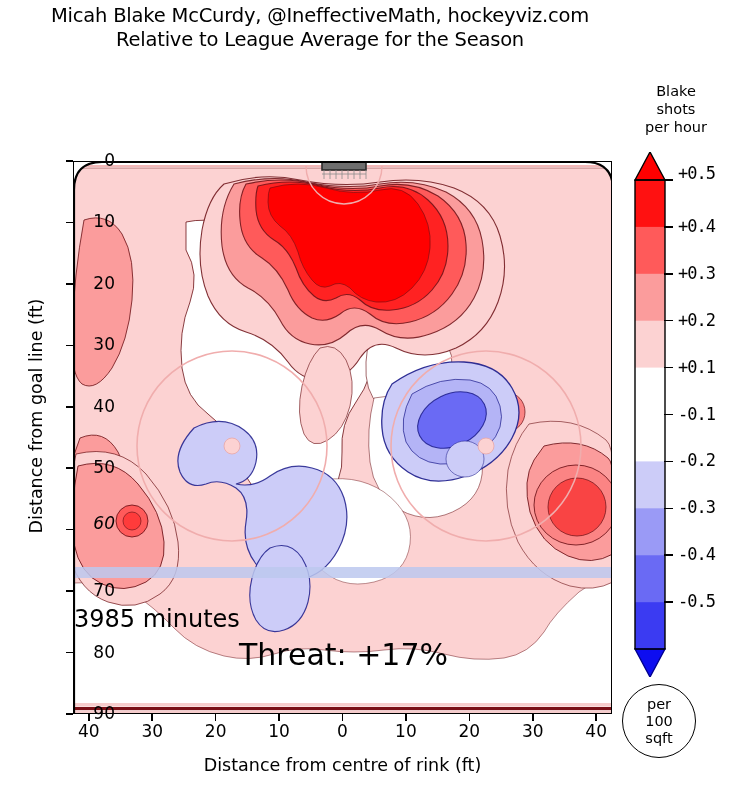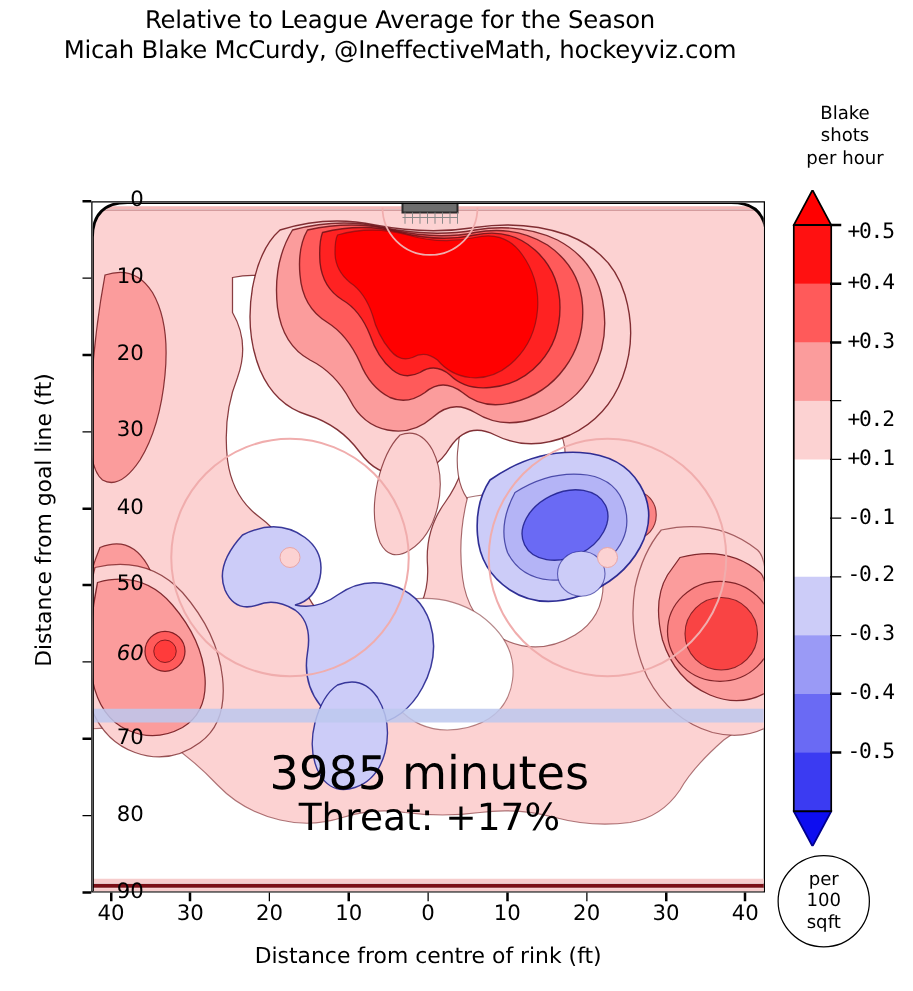--- a/index.html
+++ b/index.html
@@ -22,22 +22,22 @@
   .ytick{position:absolute;right:615px;text-align:right;font-size:17px;line-height:17px;}
   .ytickmark{position:absolute;left:66px;width:7px;height:1.6px;background:#000;}
   .xtick{position:absolute;top:723px;font-size:17px;line-height:17px;text-align:center;width:40px;}
   .xtickmark{position:absolute;top:714px;width:1.6px;height:7px;background:#000;}
 
   #ylabel{position:absolute;left:-244px;top:406px;width:560px;text-align:center;
           transform:rotate(-90deg);transform-origin:center center;font-size:17.5px;}
   #xlabel{position:absolute;left:73px;top:755px;width:539px;text-align:center;font-size:17.5px;}
 
   
-  #minutes-text{position:absolute;left:73px;top:601px;width:539px;text-align:center;
-                font-size:37px;line-height:34px;}
+  #minutes-text{position:absolute;left:73px;top:601px;width:539px;text-align:left;
+                font-size:24px;line-height:34px;}
   #threat-text{position:absolute;left:73px;top:637px;width:539px;text-align:center;
                font-size:30px;line-height:34px;}
 
   
   #cb-title{position:absolute;left:622px;top:82px;width:108px;text-align:center;
             font-size:14.5px;line-height:18px;}
   #cb-wrap{position:absolute;left:634px;top:152px;width:32px;height:525px;}
   #cb-ticklabels{position:absolute;left:664px;top:152px;width:66px;height:525px;}
   .cbtick{position:absolute;left:14px;font-size:17px;line-height:17px;
           font-family:"DejaVu Sans Mono","Liberation Mono",monospace;letter-spacing:-1px;}
@@ -45,22 +45,22 @@
 
   #per-circle{position:absolute;left:622px;top:684px;width:72px;height:72px;
               border:1.7px solid #000;border-radius:50%;
               display:flex;flex-direction:column;align-items:center;justify-content:center;}
   #per-circle span{font-size:14.5px;line-height:17px;}
 </style>
 </head>
 <body>
 
 <div id="title-block">
+  <div>Micah Blake McCurdy, @IneffectiveMath, hockeyviz.com</div>
   <div>Relative to League Average for the Season</div>
-  <div>Micah Blake McCurdy, @IneffectiveMath, hockeyviz.com</div>
 </div>
 
 <div id="plot-frame">
 
   <div id="heat">
   <svg width="539" height="553" viewBox="0 0 539 553" xmlns="http://www.w3.org/2000/svg">
     <defs>
       <clipPath id="rinkclip">
         <path d="M0,175 L0,28 Q0,0 28,0 L511,0 Q539,0 539,28 L539,553 L0,553 Z"></path>
       </clipPath>
@@ -265,27 +265,27 @@
         <rect x="1" y="403.2" width="30" height="47.5" fill="#6a6af4"></rect>
         <rect x="1" y="450.09999999999997" width="30" height="47.5" fill="#3b3bf2"></rect>
       </g>
     <polygon id="cb-top-arrow" points="16,0 31,28 1,28" fill="#ff0000" stroke="#000" stroke-width="1.4"></polygon>
     <polygon id="cb-bot-arrow" points="16,525 1,497 31,497" fill="#0d0df0" stroke="#00008f" stroke-width="1.4"></polygon>
     <rect x="1" y="28" width="30" height="469" fill="none" stroke="#000" stroke-width="1.4"></rect>
   </svg>
 </div>
 <div id="cb-ticklabels">
     <div class="cbtickmark" style="top: 27.2px;"></div>
-    <div class="cbtick" style="top: 25px;">+0.5</div>
+    <div class="cbtick" style="top: 13px;">+0.5</div>
     <div class="cbtickmark" style="top: 74.1px;"></div>
     <div class="cbtick" style="top: 65.9px; text-align: right;">+0.4</div>
     <div class="cbtickmark" style="top: 121px;"></div>
     <div class="cbtick" style="top: 112.8px;">+0.3</div>
     <div class="cbtickmark" style="top: 167.9px;"></div>
-    <div class="cbtick" style="top: 159.7px; margin-top: 16px;">+0.2</div>
+    <div class="cbtick" style="top: 159.7px;">+0.2</div>
     <div class="cbtickmark" style="top: 214.8px;"></div>
     <div class="cbtick" style="top: 206.6px;">+0.1</div>
     <div class="cbtickmark" style="top: 261.7px;"></div>
     <div class="cbtick" style="top: 253.5px;">-0.1</div>
     <div class="cbtickmark" style="top: 308.6px;"></div>
     <div class="cbtick" style="top: 300.4px;">-0.2</div>
     <div class="cbtickmark" style="top: 355.5px;"></div>
     <div class="cbtick" style="top: 347.3px;">-0.3</div>
     <div class="cbtickmark" style="top: 402.4px;"></div>
     <div class="cbtick" style="top: 394.2px;">-0.4</div>

